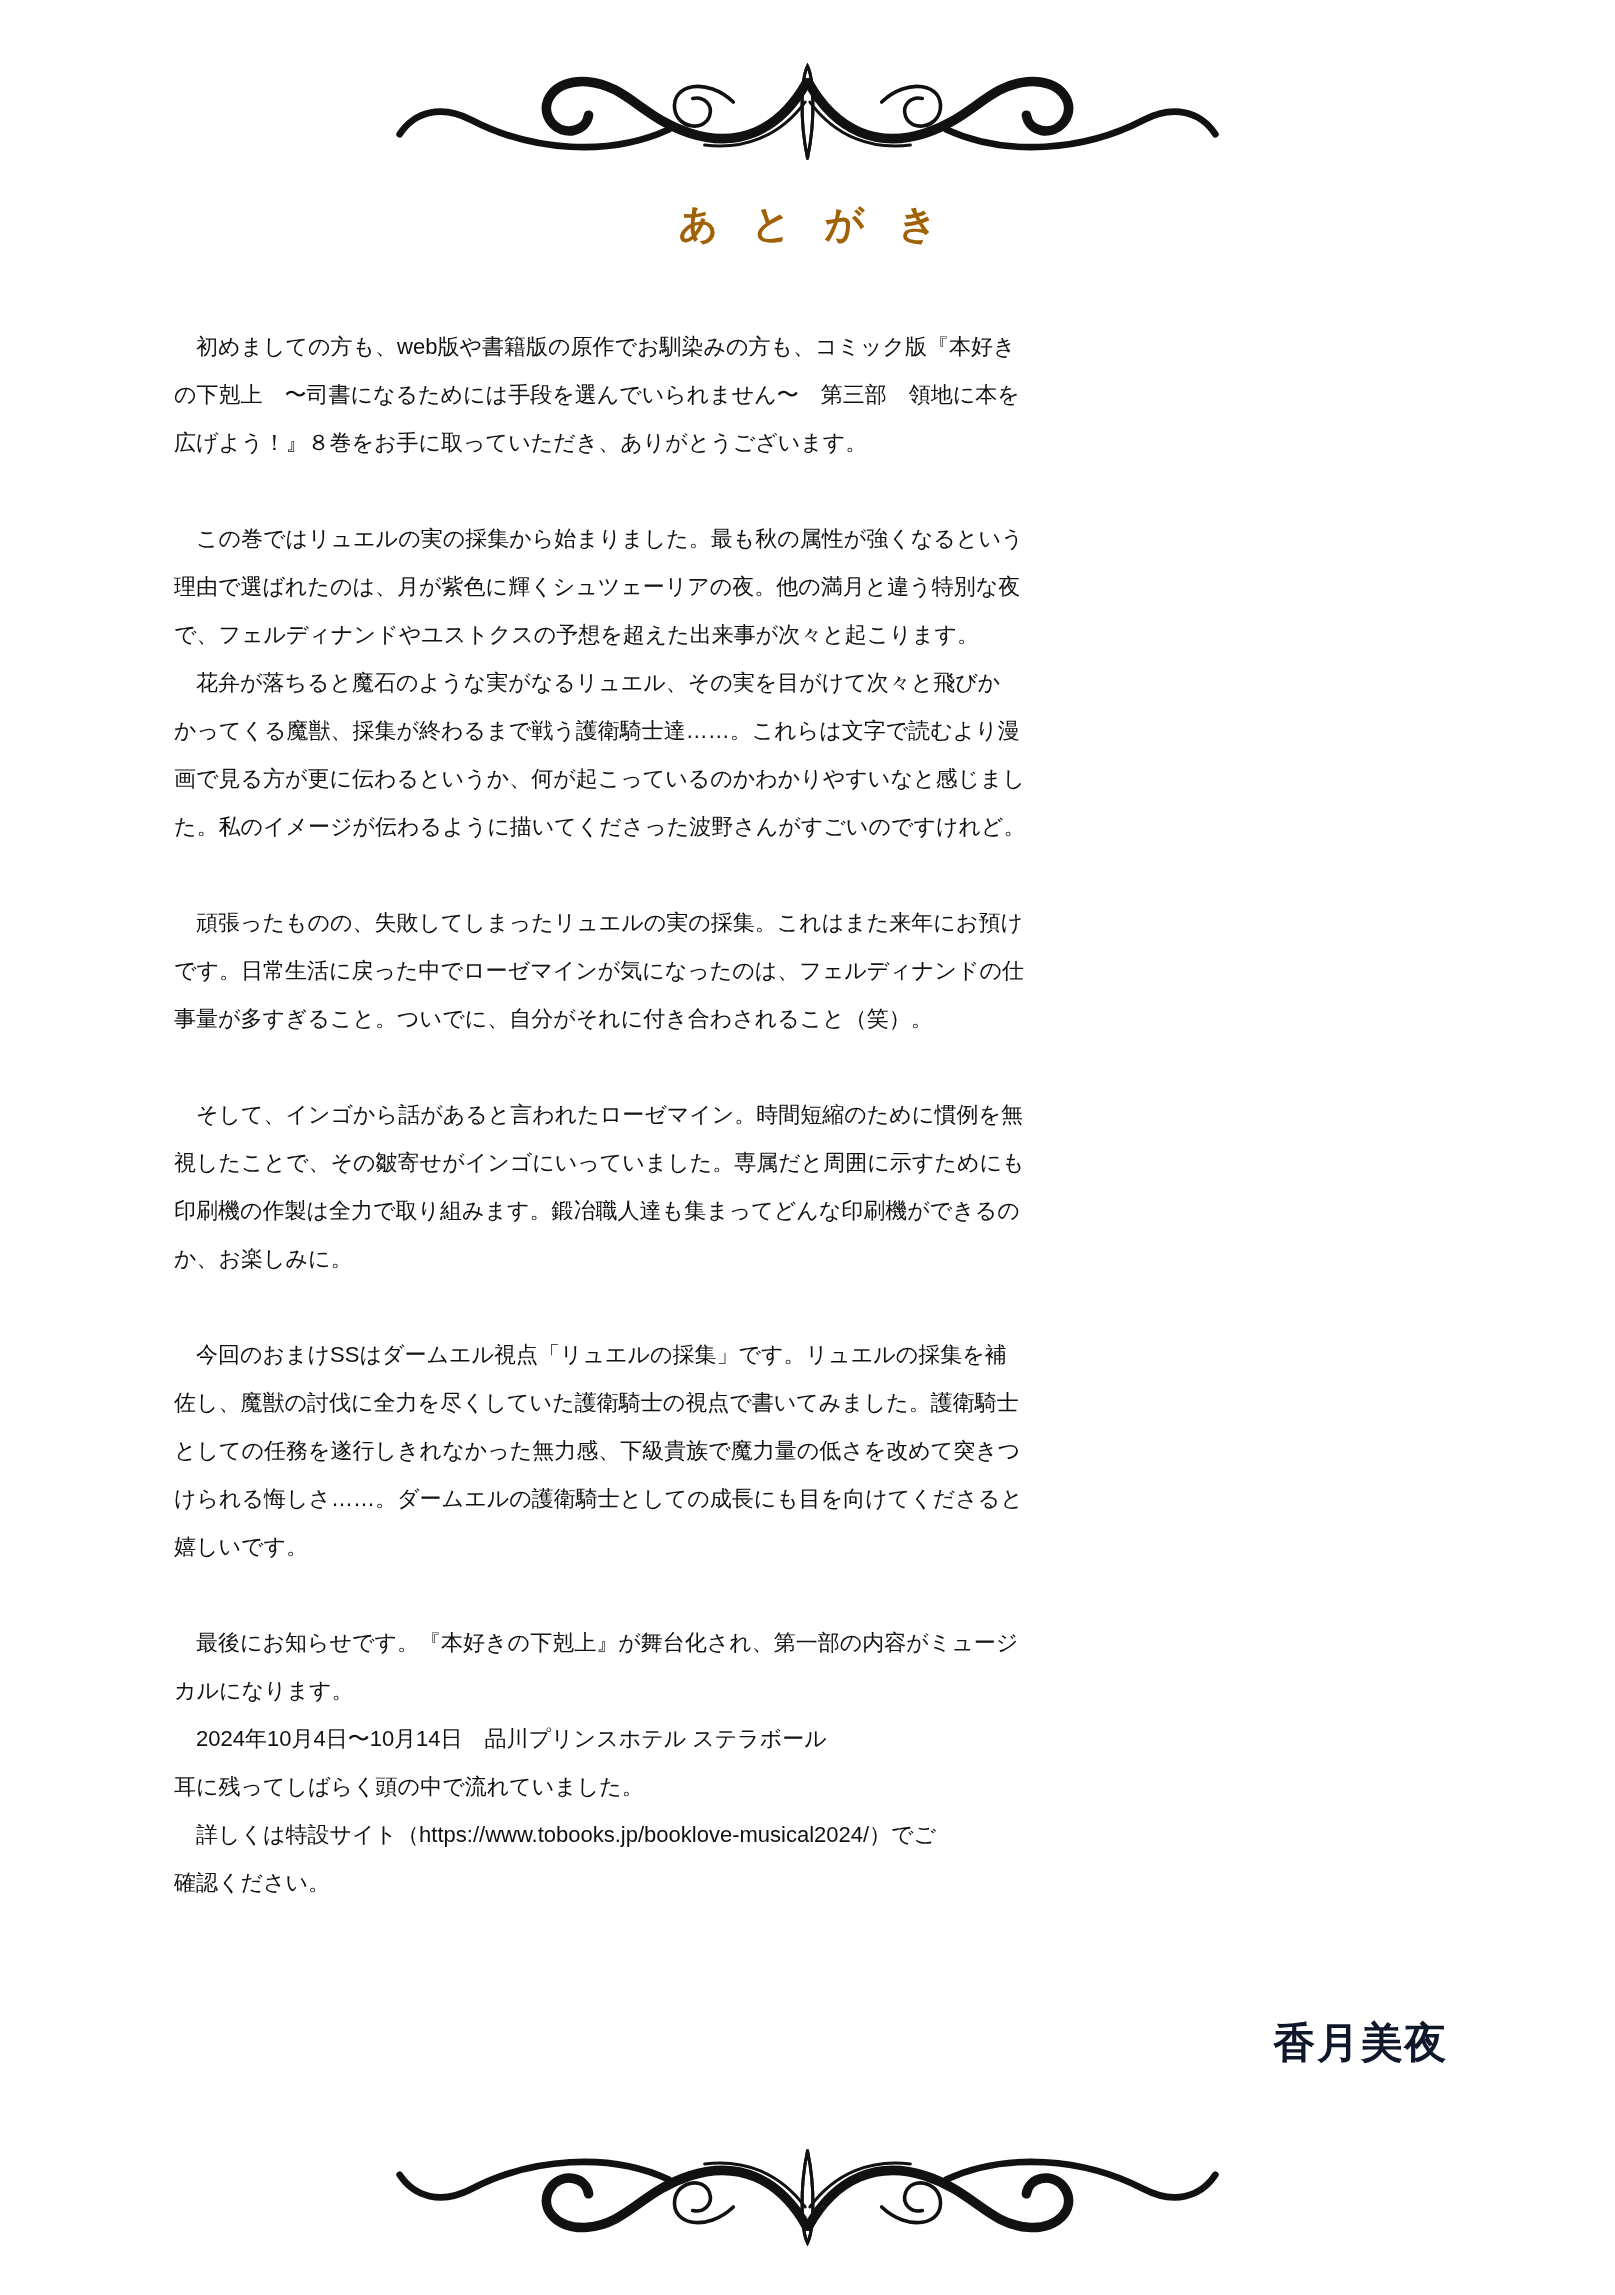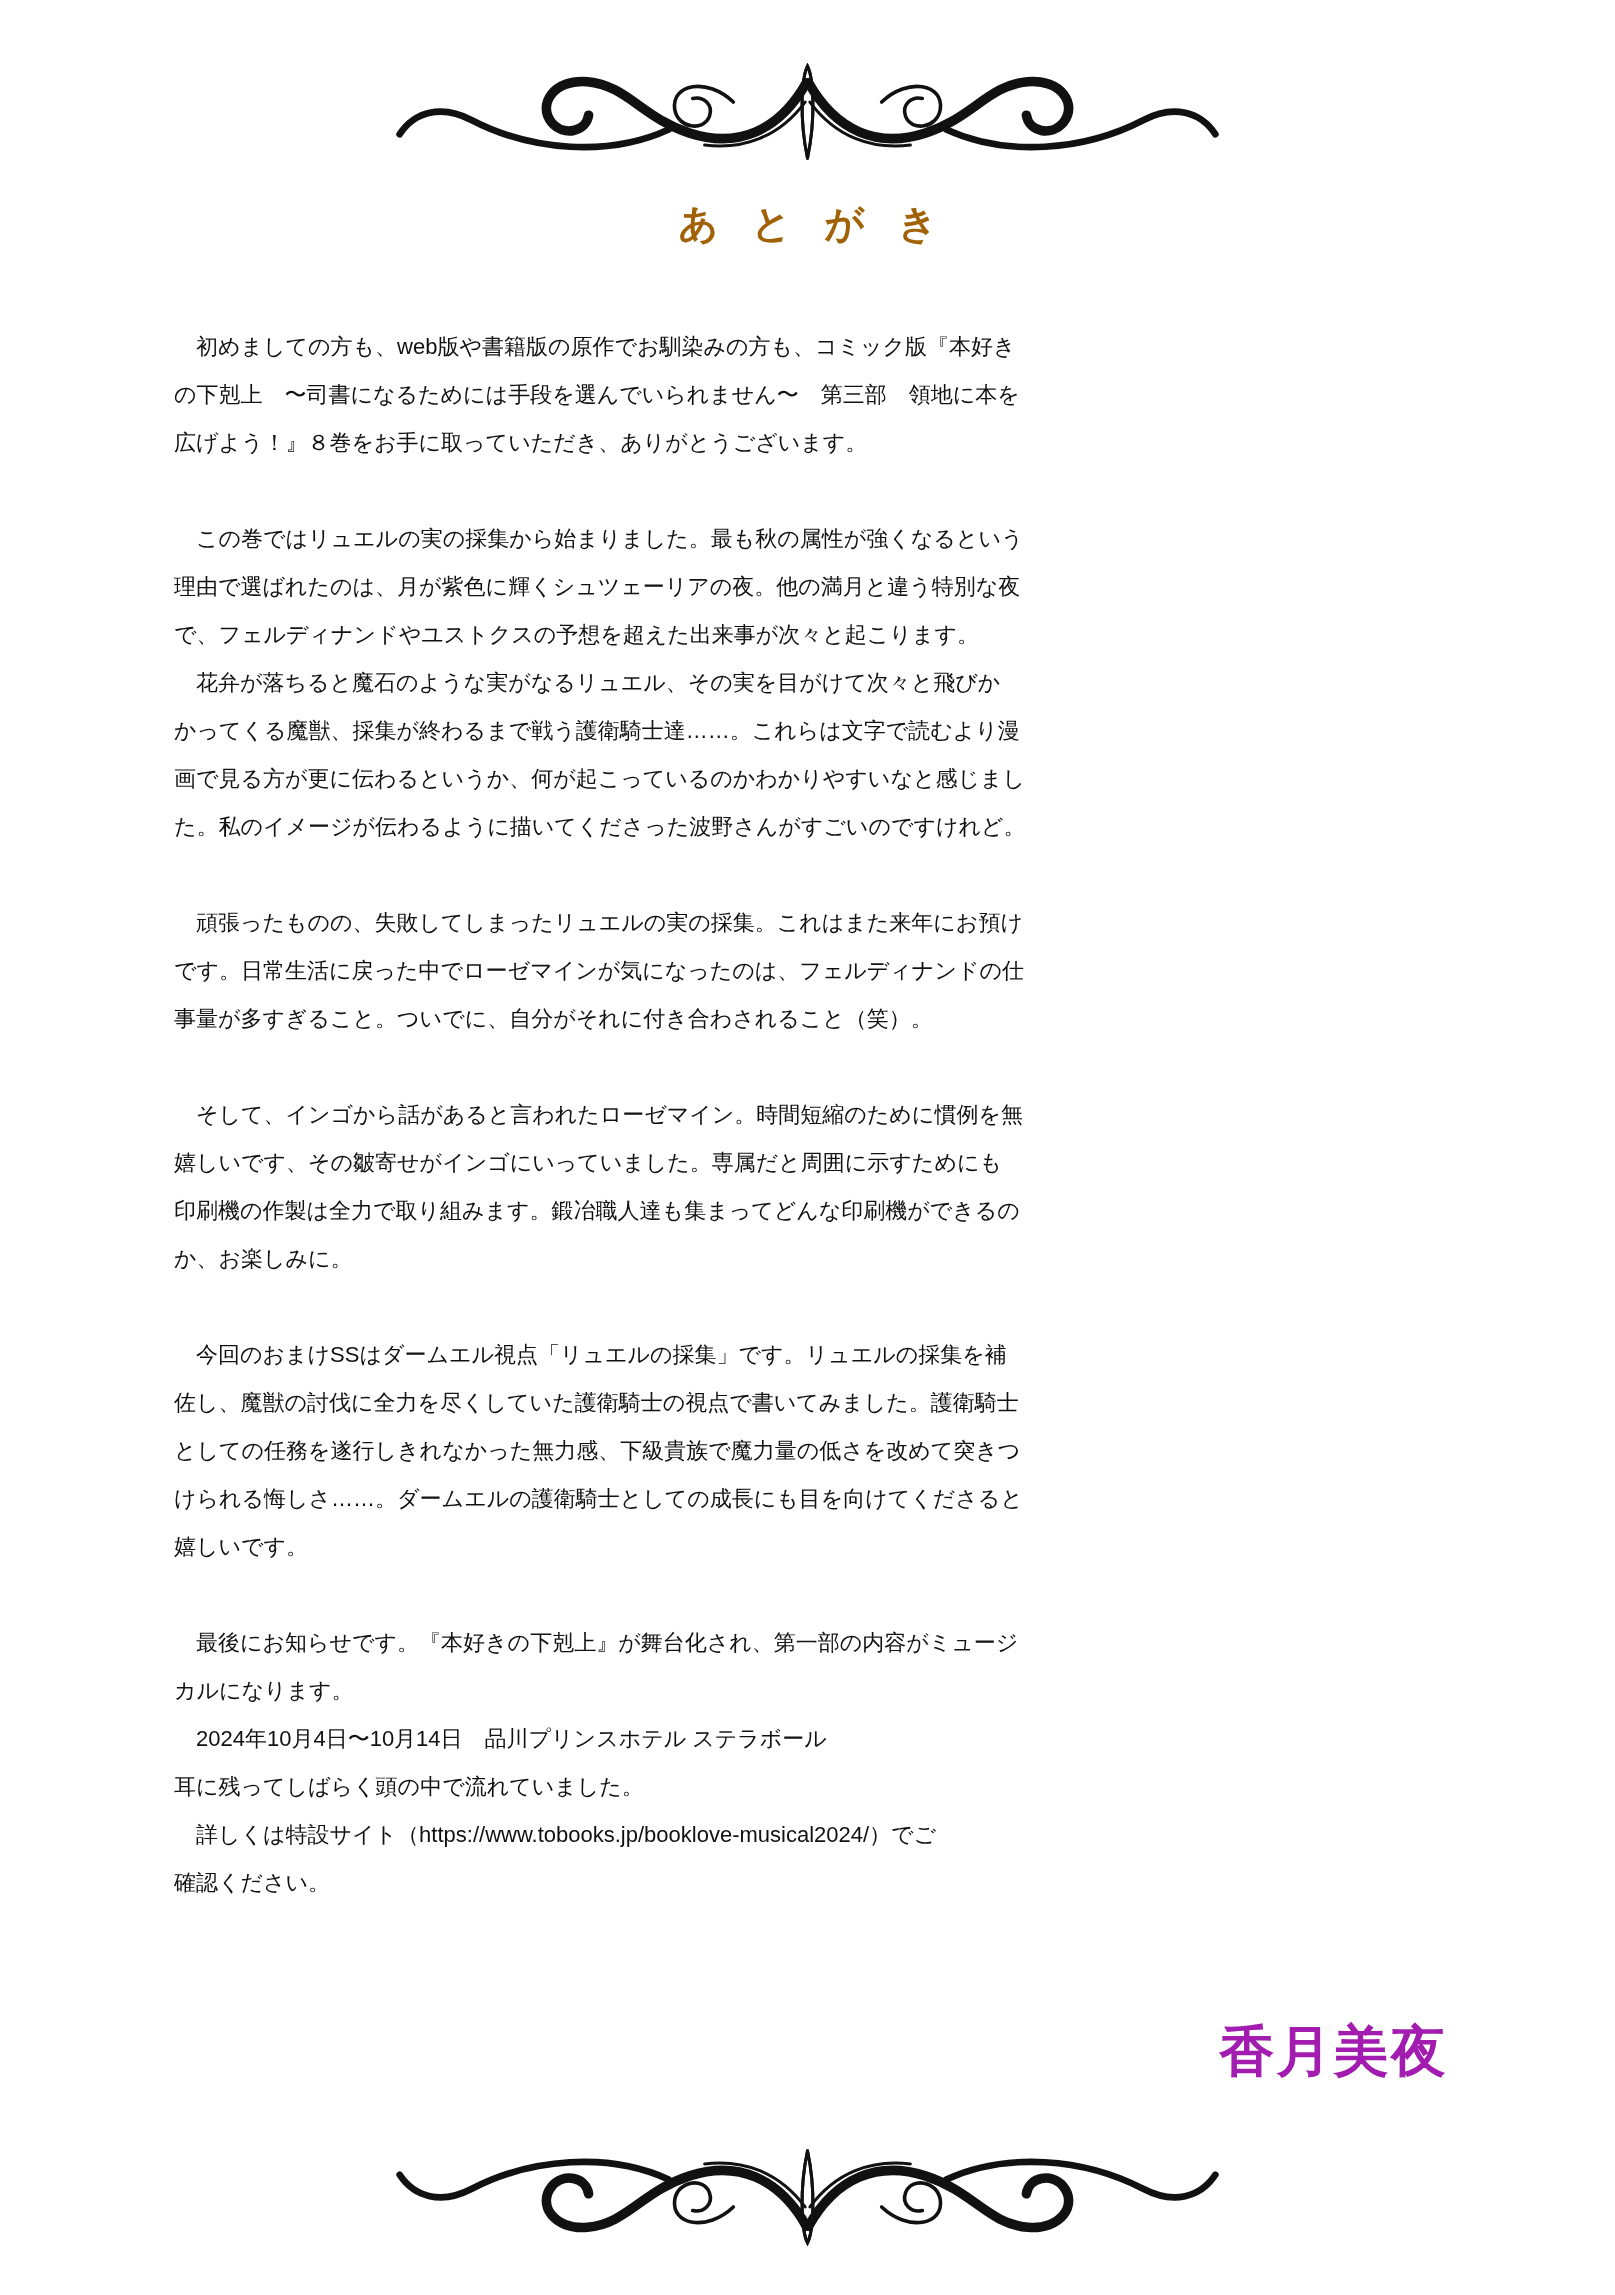--- a/index.html
+++ b/index.html
@@ -43,24 +43,24 @@
   }
   .block + .block { margin-top: 48px; }
   .line {
     white-space: pre;
     height: 48px;
   }
   .signature {
     position: absolute;
     top: 2015px;
     right: 168px;
-    font-size: 55px;
+    font-size: 42px;
     font-weight: 700;
     letter-spacing: 0.04em;
-    color: #a21caf;
+    color: #0f172a;
   }
 </style>
 </head>
 <body>
 
 <svg class="ornament top" viewBox="0 0 1376 170" xmlns="http://www.w3.org/2000/svg" preserveAspectRatio="xMidYMid meet">
   <g id="fl-half" stroke="#111111" fill="none" stroke-linecap="round">
     <path stroke-width="16" d="M690,38 C735,118 805,148 885,122 C965,96 990,42 1056,36 C1112,31 1140,74 1116,104 C1096,128 1058,120 1054,92"></path>
     <path stroke-width="11" d="M920,116 C1020,162 1150,152 1250,100 C1300,74 1345,86 1370,124"></path>
     <path stroke-width="5" d="M692,70 C735,128 795,150 860,142"></path>
@@ -87,21 +87,21 @@
       <div class="line">画で見る方が更に伝わるというか、何が起こっているのかわかりやすいなと感じまし</div>
       <div class="line">た。私のイメージが伝わるように描いてくださった波野さんがすごいのですけれど。</div>
     </div>
     <div class="block">
       <div class="line">　頑張ったものの、失敗してしまったリュエルの実の採集。これはまた来年にお預け</div>
       <div class="line">です。日常生活に戻った中でローゼマインが気になったのは、フェルディナンドの仕</div>
       <div class="line">事量が多すぎること。ついでに、自分がそれに付き合わされること（笑）。</div>
     </div>
     <div class="block">
       <div class="line">　そして、インゴから話があると言われたローゼマイン。時間短縮のために慣例を無</div>
-      <div class="line">嬉しいです、その皺寄せがインゴにいっていました。専属だと周囲に示すためにも</div>
+      <div class="line">視したことで、その皺寄せがインゴにいっていました。専属だと周囲に示すためにも</div>
       <div class="line">印刷機の作製は全力で取り組みます。鍛冶職人達も集まってどんな印刷機ができるの</div>
       <div class="line">か、お楽しみに。</div>
     </div>
     <div class="block">
       <div class="line">　今回のおまけSSはダームエル視点「リュエルの採集」です。リュエルの採集を補</div>
       <div class="line">佐し、魔獣の討伐に全力を尽くしていた護衛騎士の視点で書いてみました。護衛騎士</div>
       <div class="line">としての任務を遂行しきれなかった無力感、下級貴族で魔力量の低さを改めて突きつ</div>
       <div class="line">けられる悔しさ……。ダームエルの護衛騎士としての成長にも目を向けてくださると</div>
       <div class="line">嬉しいです。</div>
     </div>

